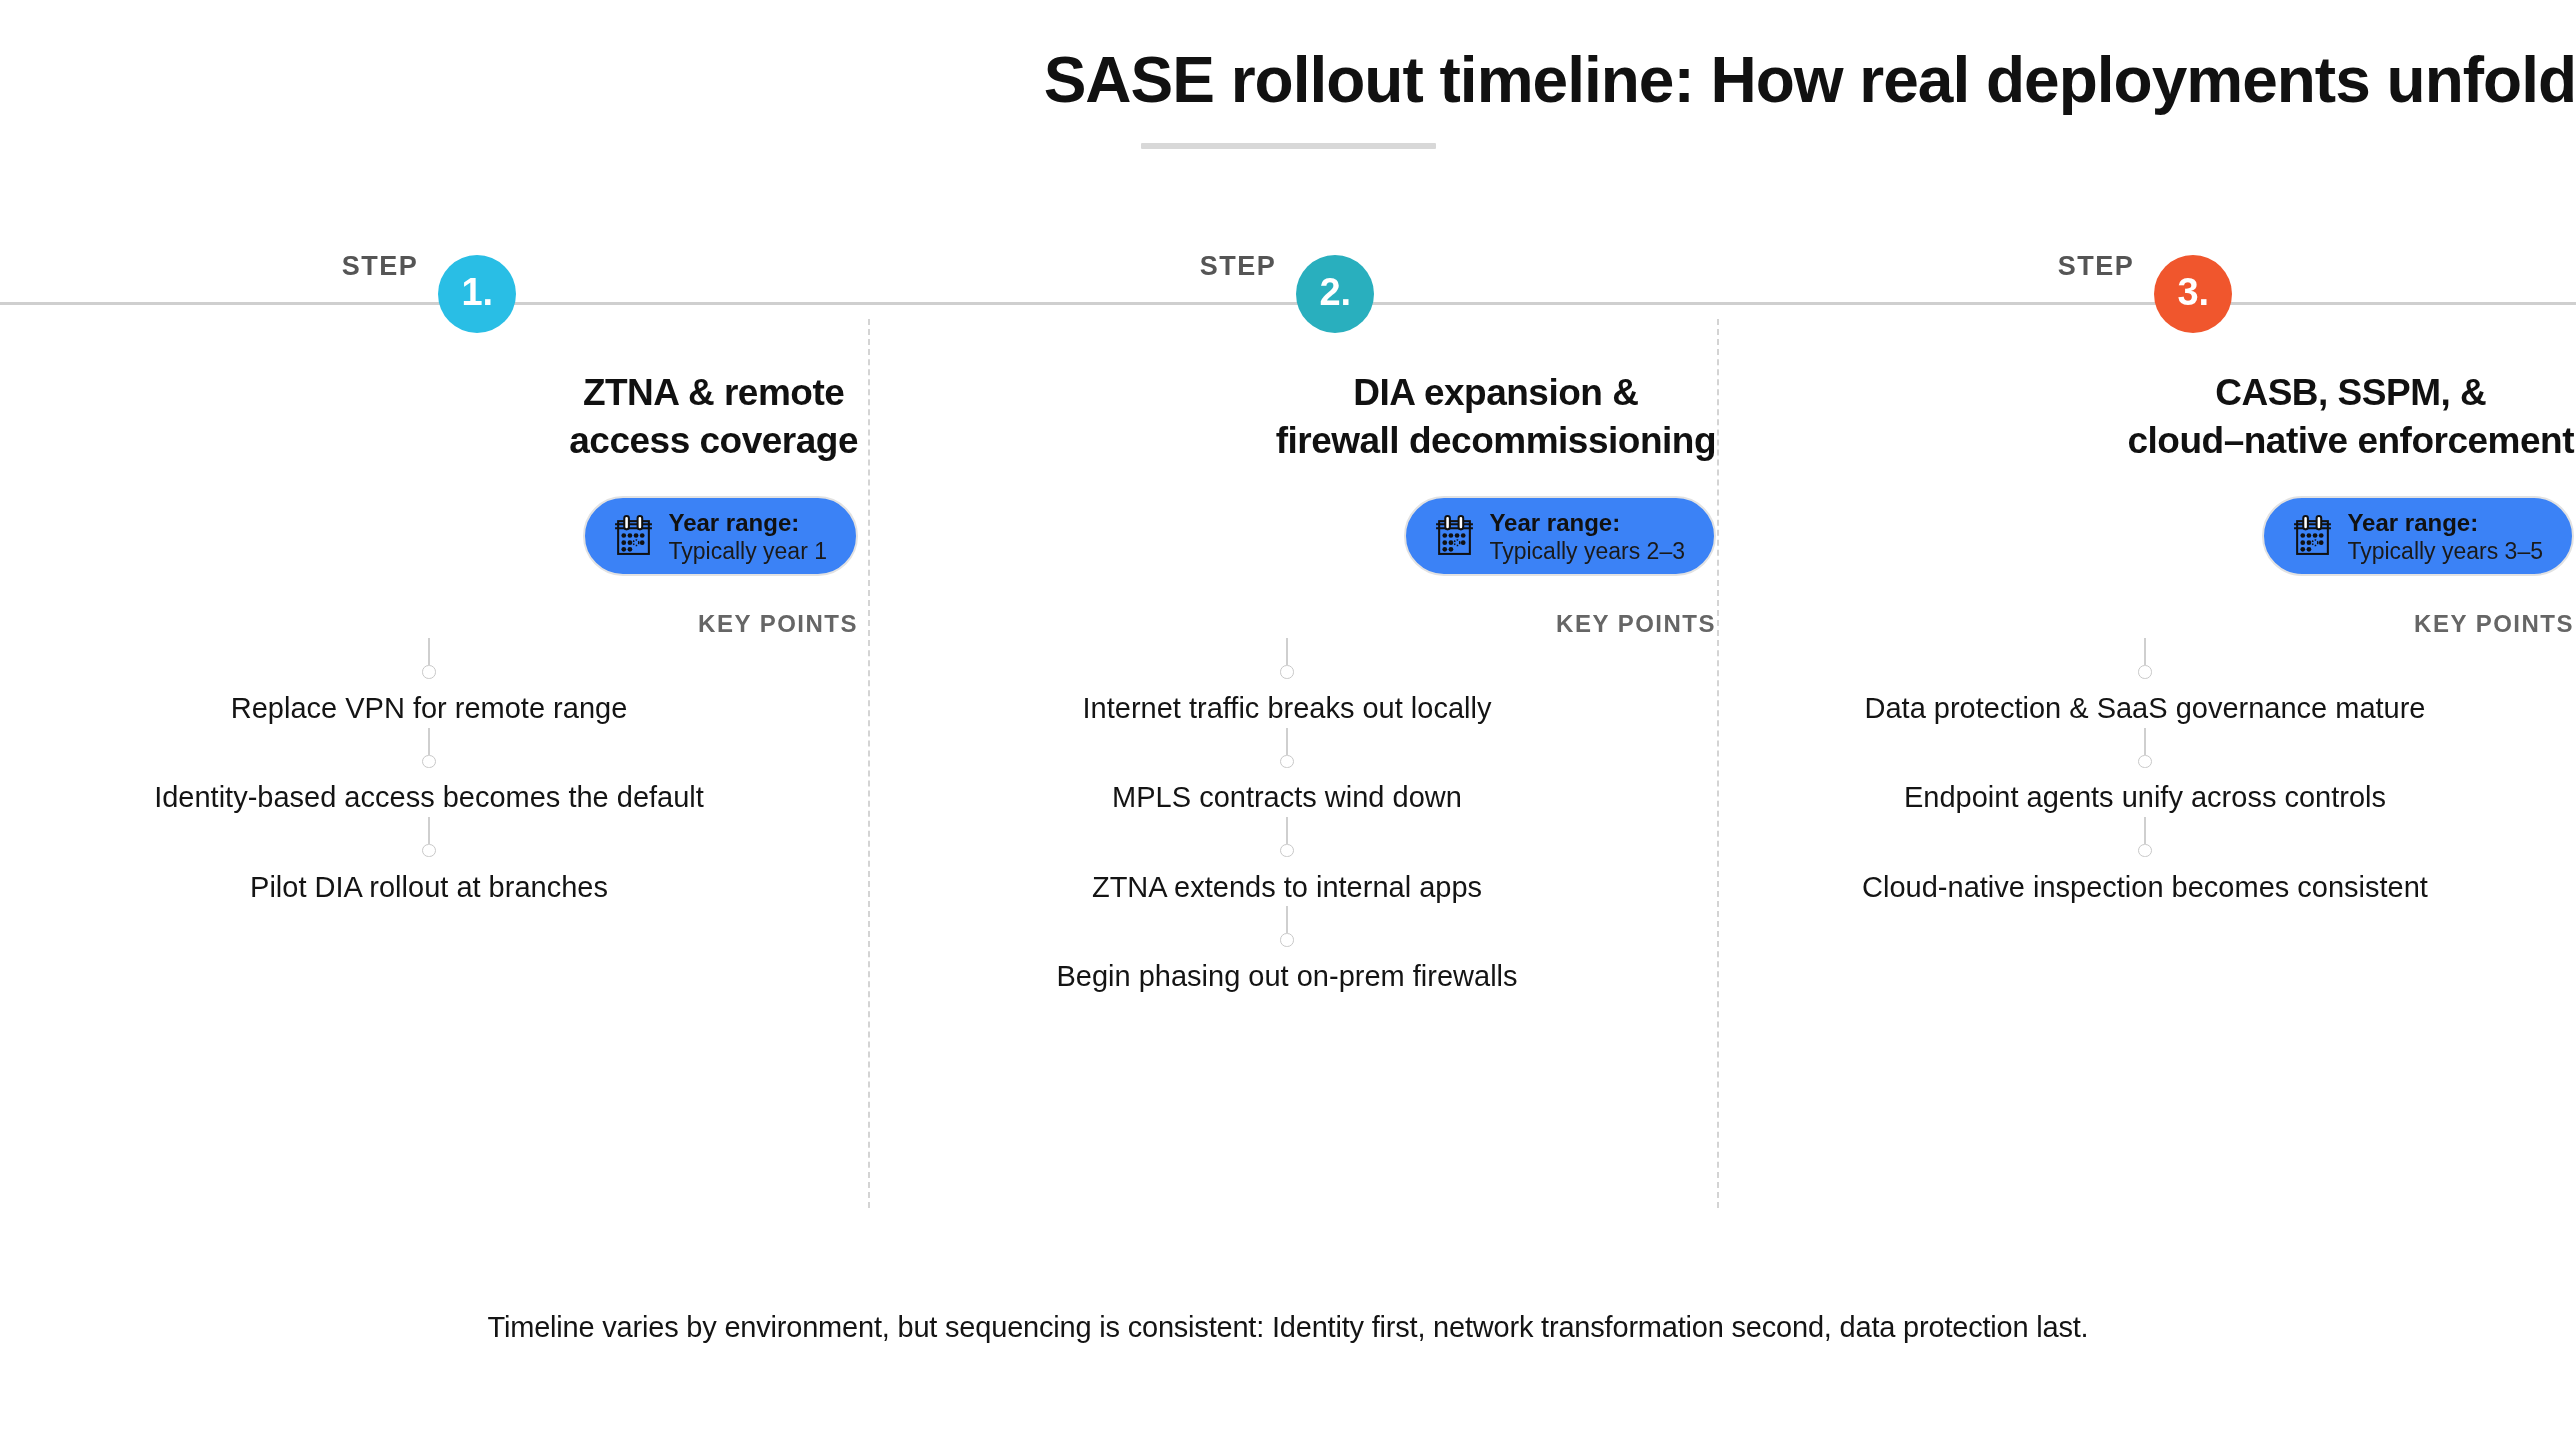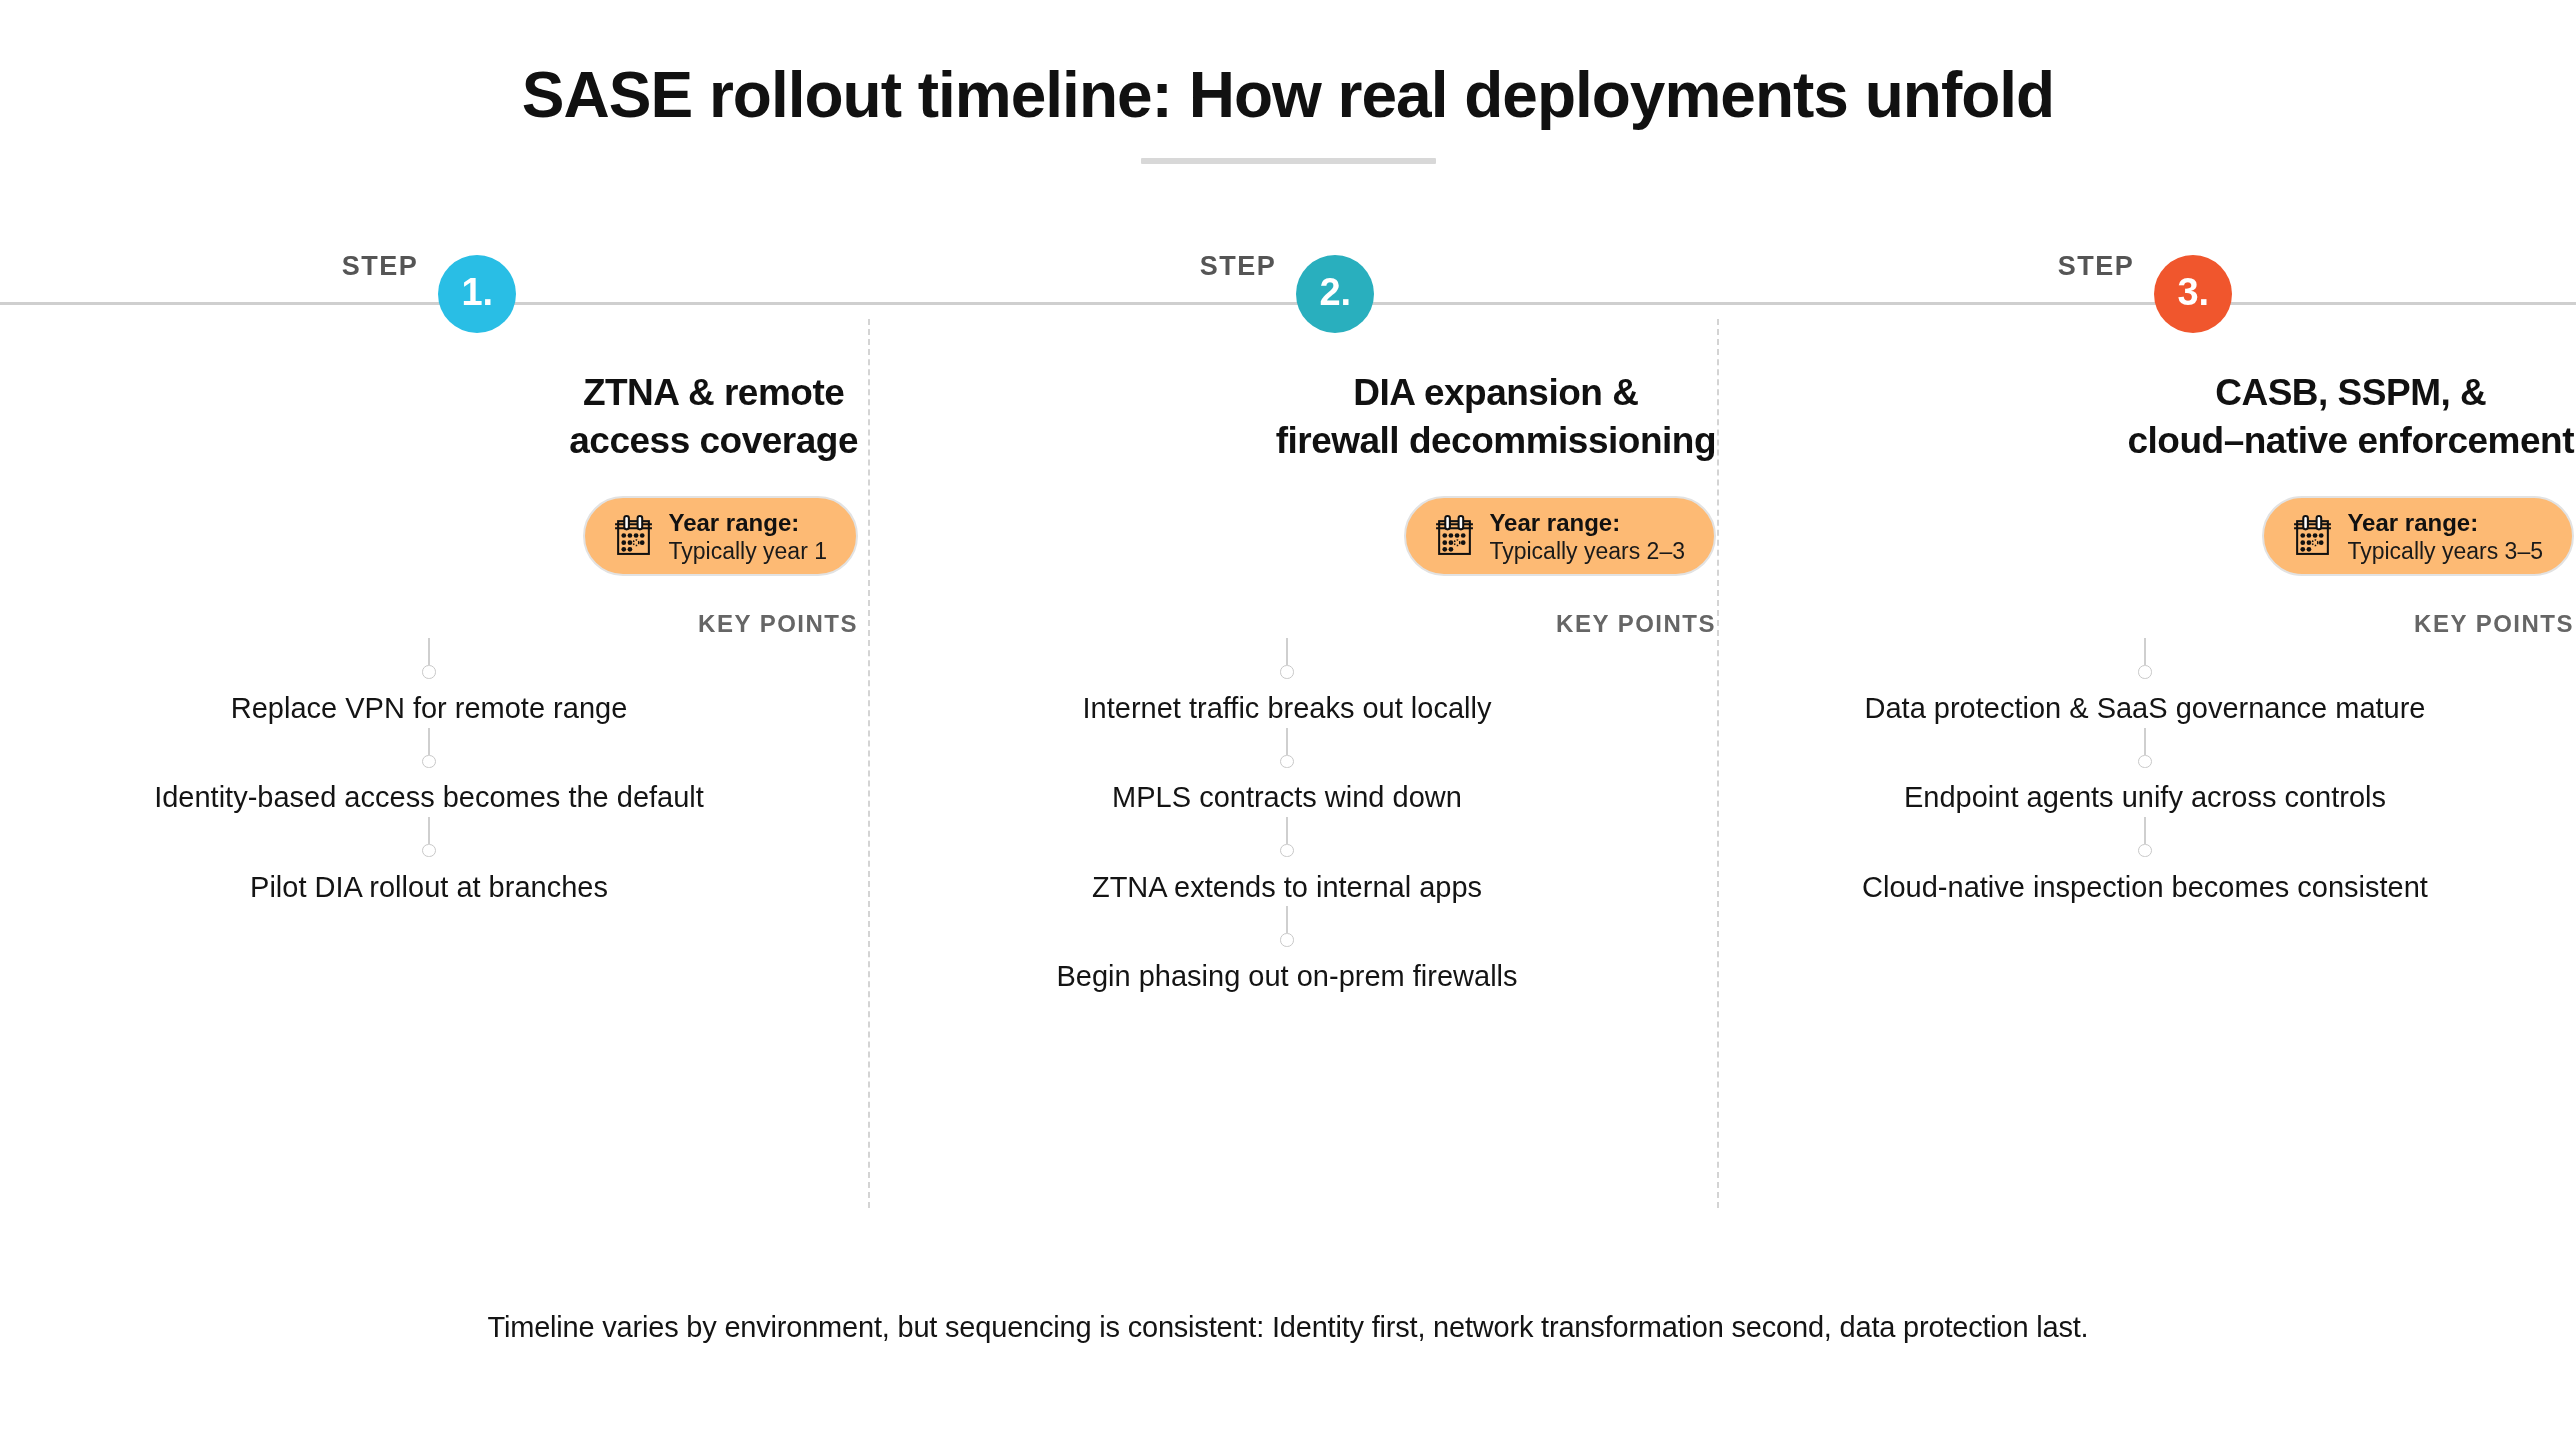--- a/index.html
+++ b/index.html
@@ -8,22 +8,22 @@
     width:2576px; height:1453px;
     font-family:"Liberation Sans", sans-serif;
     color:#111111;
     position:relative;
     overflow:hidden;
   }
 
   
   .title-wrap{
     width:100%;
-    text-align:center;
-    padding-top:62px;
+    text-align:right;
+    padding-top:47px;
   }
   .page-title{
     font-size:64px;
     font-weight:bold;
     letter-spacing:-1px;
     color:#111111;
     line-height:1.05;
     white-space:nowrap;
   }
   .title-accent{
@@ -122,21 +122,21 @@
   
   .pill{
     margin-top:31px;
     border:2.1px solid #e2e2e2;
     border-radius:47px;
     height:80px;
     padding:0 29px;
     display:flex;
     align-items:center;
     gap:15.5px;
-    background:#fdba74;
+    background:#3b82f6;
   }
   .cal-icon{ flex:0 0 auto; display:block; }
   .pill-text{ display:flex; flex-direction:column; justify-content:center; }
   .pill-label{
     font-size:24px;
     font-weight:bold;
     color:#111111;
     line-height:1.22;
     white-space:nowrap;
   }

